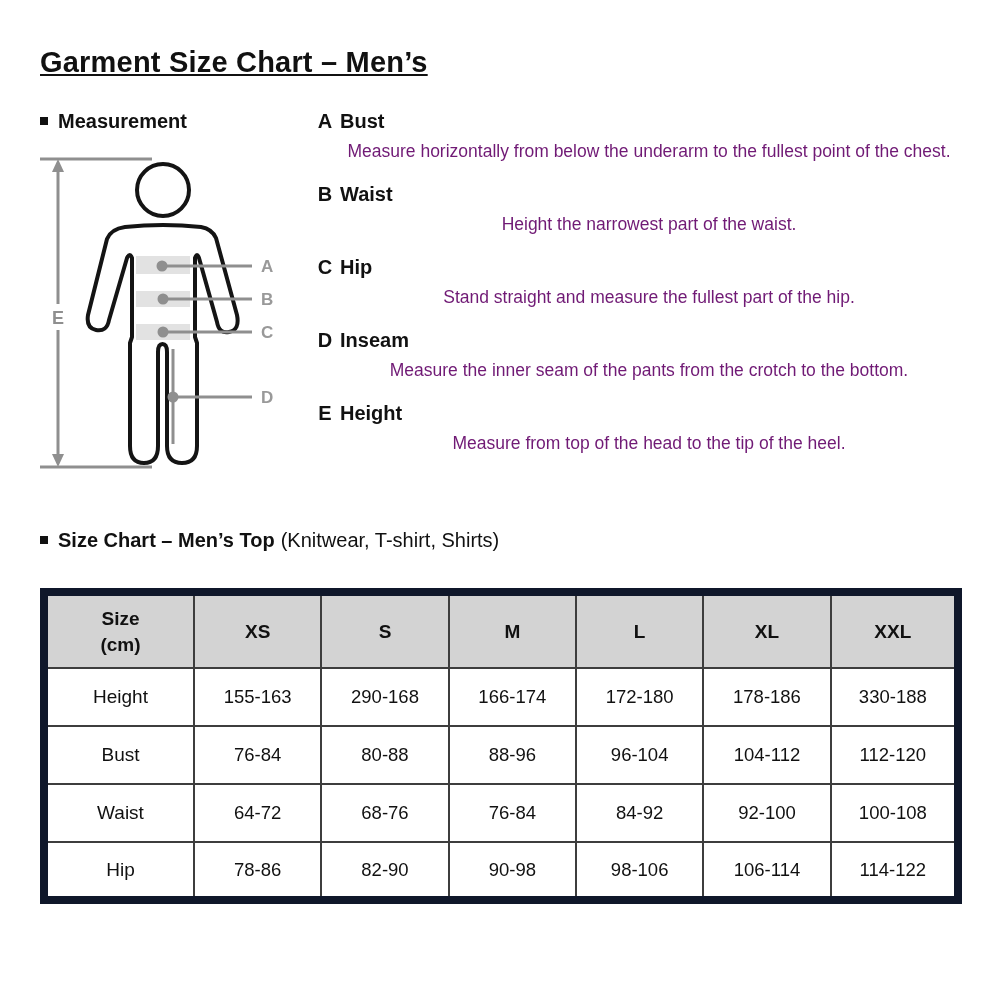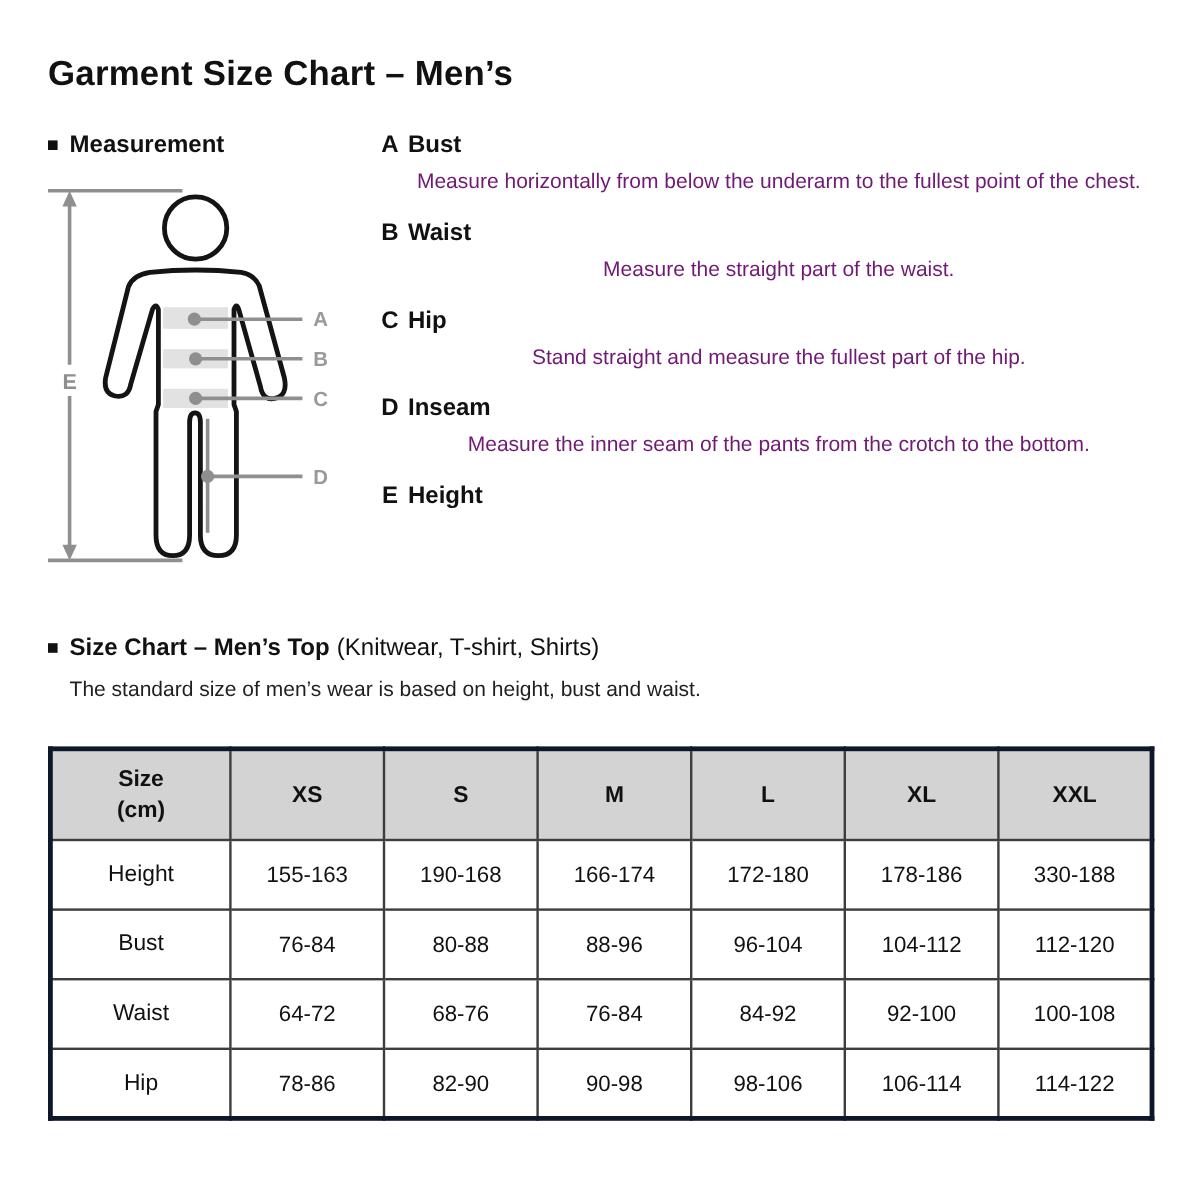--- a/index.html
+++ b/index.html
@@ -11,20 +11,21 @@
     overflow:hidden;
   }
   .page { padding:46px 38px 0 40px; }
 
   h1.page-title {
     font-size:29px;
     font-weight:bold;
     letter-spacing:0.2px;
     color:#111;
     margin:0 0 30px 0;
+    text-decoration:underline;
   }
 
   .sec-heading {
     display:flex; align-items:center;
     font-size:20px; font-weight:bold; color:#111;
     line-height:24px;
   }
   .bullet {
     width:8px; height:8px; background:#111;
     flex:0 0 auto; margin-right:10px;
@@ -52,21 +53,21 @@
   .chart-subtitle {
     margin:10px 0 0 18px;
     font-size:17.5px; line-height:24px; color:#1f1f1f;
   }
 
   table.size-table {
     border-collapse:collapse;
     table-layout:fixed;
     width:922px;
     margin-top:36px;
-    border:4px solid #0f172a;
+    border:8px solid #0f172a;
   }
   .size-table col.c0 { width:150px; }
   .size-table th, .size-table td {
     border:2px solid #3d3d3d;
     text-align:center; vertical-align:middle;
     color:#111;
   }
   .size-table thead th {
     background:#d3d3d3;
     font-size:19px; font-weight:bold;
@@ -178,21 +179,21 @@
           <span>Bust</span>
         </div>
         <div class="def-desc">Measure horizontally from below the underarm to the fullest point of the chest.</div>
       </div>
 
       <div class="def-item">
         <div class="def-head">
           <span class="def-letter">B</span>
           <span>Waist</span>
         </div>
-        <div class="def-desc">Measure the straight part of the waist.</div>
+        <div class="def-desc">Height the narrowest part of the waist.</div>
       </div>
 
       <div class="def-item">
         <div class="def-head">
           <span class="def-letter">C</span>
           <span>Hip</span>
         </div>
         <div class="def-desc">Stand straight and measure the fullest part of the hip.</div>
       </div>
 
@@ -202,32 +203,32 @@
           <span>Inseam</span>
         </div>
         <div class="def-desc">Measure the inner seam of the pants from the crotch to the bottom.</div>
       </div>
 
       <div class="def-item">
         <div class="def-head">
           <span class="def-letter">E</span>
           <span>Height</span>
         </div>
+        <div class="def-desc">Measure from top of the head to the tip of the heel.</div>
       </div>
 
     </div>
   </div>
 
   <div class="chart-section">
     <div class="sec-heading">
       <span class="bullet"></span>
       <span>Size Chart – Men’s Top</span>
       <span class="normal">(Knitwear, T-shirt, Shirts)</span>
     </div>
-    <div class="chart-subtitle">The standard size of men’s wear is based on height, bust and waist.</div>
 
     <table class="size-table">
       <colgroup>
         <col class="c0">
           <col>
           <col>
           <col>
           <col>
           <col>
           <col>
@@ -241,21 +242,21 @@
           <th>M</th>
           <th>L</th>
           <th>XL</th>
           <th>XXL</th>
         </tr>
       </thead>
       <tbody>
         <tr>
           <th>Height</th>
           <td>155-163</td>
-          <td>190-168</td>
+          <td>290-168</td>
           <td>166-174</td>
           <td>172-180</td>
           <td>178-186</td>
           <td>330-188</td>
         </tr>
         <tr>
           <th>Bust</th>
           <td>76-84</td>
           <td>80-88</td>
           <td>88-96</td>

